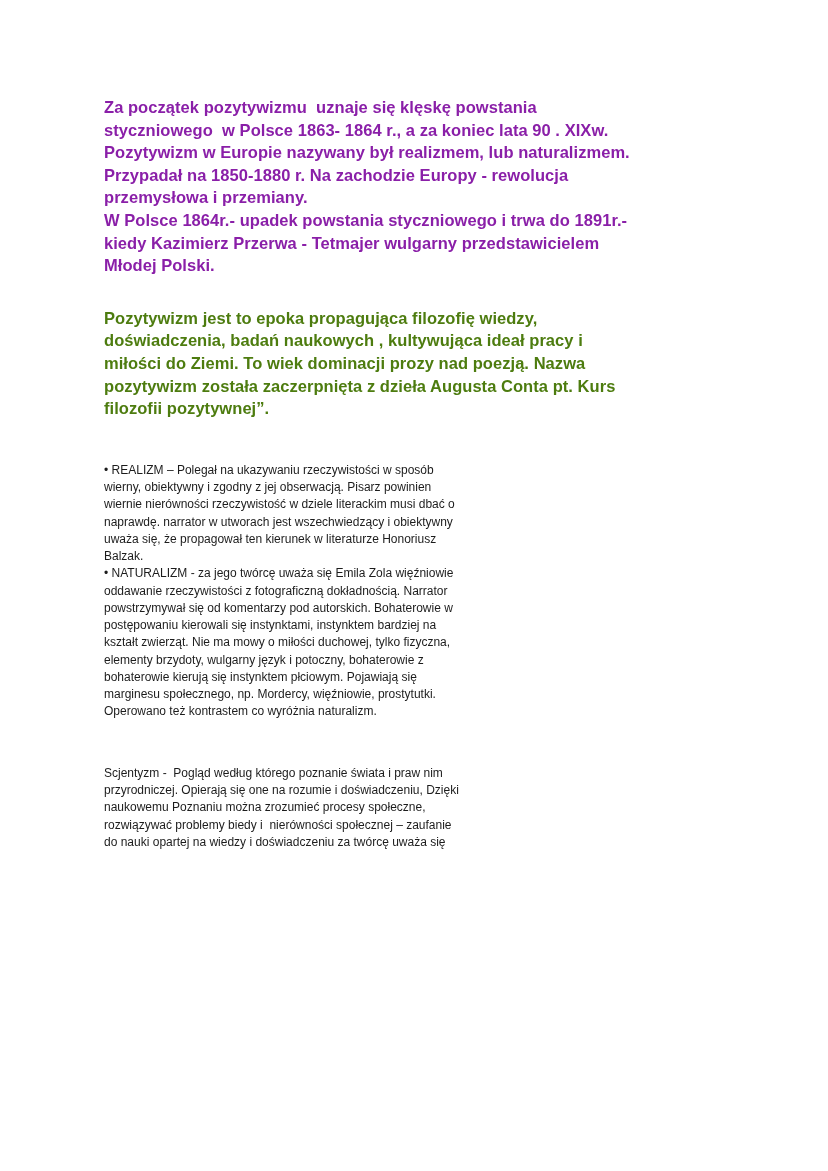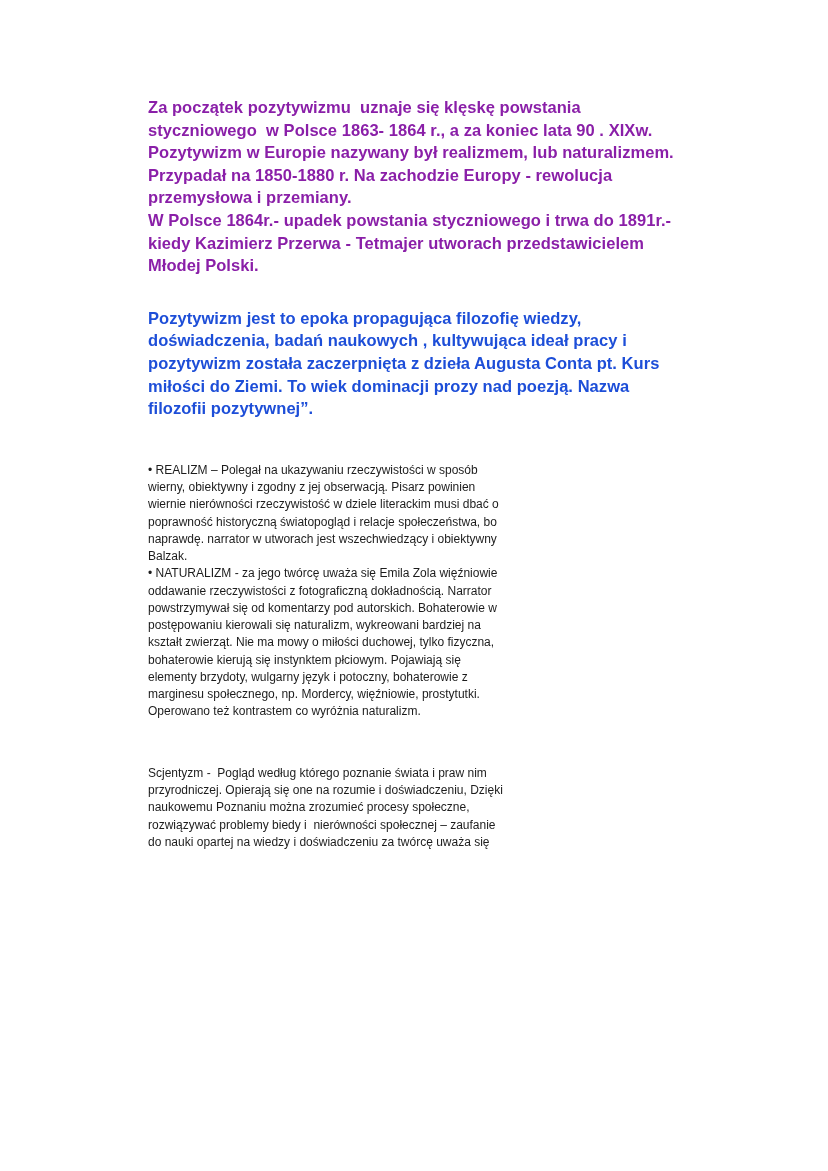--- a/index.html
+++ b/index.html
@@ -21,35 +21,34 @@
     background: #ffffff;
     box-sizing: border-box;
     padding: 96px 104px 0 104px;
   }
   .block {
     margin: 0;
   }
   .line {
     display: block;
     white-space: pre-wrap;
-    margin-left: 44px;
   }
 
   
   .intro {
     color: #8a1fa8;
     font-weight: bold;
     font-size: 16.5px;
     line-height: 1.37;
     letter-spacing: 0.05px;
   }
 
   
   .definition {
-    color: #1d4ed8;
+    color: #4d7c0f;
     font-weight: bold;
     font-size: 16.5px;
     line-height: 1.37;
     margin-top: 30px;
     letter-spacing: 0.05px;
   }
 
   
   .body-text {
     color: #1c1c1c;
@@ -66,49 +65,49 @@
 
 <div class="page">
 
   <div class="block intro">
     <span class="line">Za początek pozytywizmu  uznaje się klęskę powstania</span>
     <span class="line">styczniowego  w Polsce 1863- 1864 r., a za koniec lata 90 . XIXw.</span>
     <span class="line">Pozytywizm w Europie nazywany był realizmem, lub naturalizmem.</span>
     <span class="line">Przypadał na 1850-1880 r. Na zachodzie Europy - rewolucja</span>
     <span class="line">przemysłowa i przemiany.</span>
     <span class="line">W Polsce 1864r.- upadek powstania styczniowego i trwa do 1891r.-</span>
-    <span class="line">kiedy Kazimierz Przerwa - Tetmajer utworach przedstawicielem</span>
+    <span class="line">kiedy Kazimierz Przerwa - Tetmajer wulgarny przedstawicielem</span>
     <span class="line">Młodej Polski.</span>
   </div>
 
   <div class="block definition">
     <span class="line">Pozytywizm jest to epoka propagująca filozofię wiedzy,</span>
     <span class="line">doświadczenia, badań naukowych , kultywująca ideał pracy i</span>
+    <span class="line">miłości do Ziemi. To wiek dominacji prozy nad poezją. Nazwa</span>
     <span class="line">pozytywizm została zaczerpnięta z dzieła Augusta Conta pt. Kurs</span>
-    <span class="line">miłości do Ziemi. To wiek dominacji prozy nad poezją. Nazwa</span>
     <span class="line">filozofii pozytywnej”.</span>
   </div>
 
   <div class="block body-text body-block-1">
     <span class="line">• REALIZM – Polegał na ukazywaniu rzeczywistości w sposób</span>
     <span class="line">wierny, obiektywny i zgodny z jej obserwacją. Pisarz powinien</span>
     <span class="line">wiernie nierówności rzeczywistość w dziele literackim musi dbać o</span>
-    <span class="line">poprawność historyczną światopogląd i relacje społeczeństwa, bo</span>
     <span class="line">naprawdę. narrator w utworach jest wszechwiedzący i obiektywny</span>
+    <span class="line">uważa się, że propagował ten kierunek w literaturze Honoriusz</span>
     <span class="line">Balzak.</span>
   </div>
 
   <div class="block body-text body-block-2">
     <span class="line">• NATURALIZM - za jego twórcę uważa się Emila Zola więźniowie</span>
     <span class="line">oddawanie rzeczywistości z fotograficzną dokładnością. Narrator</span>
     <span class="line">powstrzymywał się od komentarzy pod autorskich. Bohaterowie w</span>
-    <span class="line">postępowaniu kierowali się naturalizm, wykreowani bardziej na</span>
+    <span class="line">postępowaniu kierowali się instynktami, instynktem bardziej na</span>
     <span class="line">kształt zwierząt. Nie ma mowy o miłości duchowej, tylko fizyczna,</span>
+    <span class="line">elementy brzydoty, wulgarny język i potoczny, bohaterowie z</span>
     <span class="line">bohaterowie kierują się instynktem płciowym. Pojawiają się</span>
-    <span class="line">elementy brzydoty, wulgarny język i potoczny, bohaterowie z</span>
     <span class="line">marginesu społecznego, np. Mordercy, więźniowie, prostytutki.</span>
     <span class="line">Operowano też kontrastem co wyróżnia naturalizm.</span>
   </div>
 
   <div class="block body-text body-block-3">
     <span class="line">Scjentyzm -  Pogląd według którego poznanie świata i praw nim</span>
     <span class="line">przyrodniczej. Opierają się one na rozumie i doświadczeniu, Dzięki</span>
     <span class="line">naukowemu Poznaniu można zrozumieć procesy społeczne,</span>
     <span class="line">rozwiązywać problemy biedy i  nierówności społecznej – zaufanie</span>
     <span class="line">do nauki opartej na wiedzy i doświadczeniu za twórcę uważa się</span>

